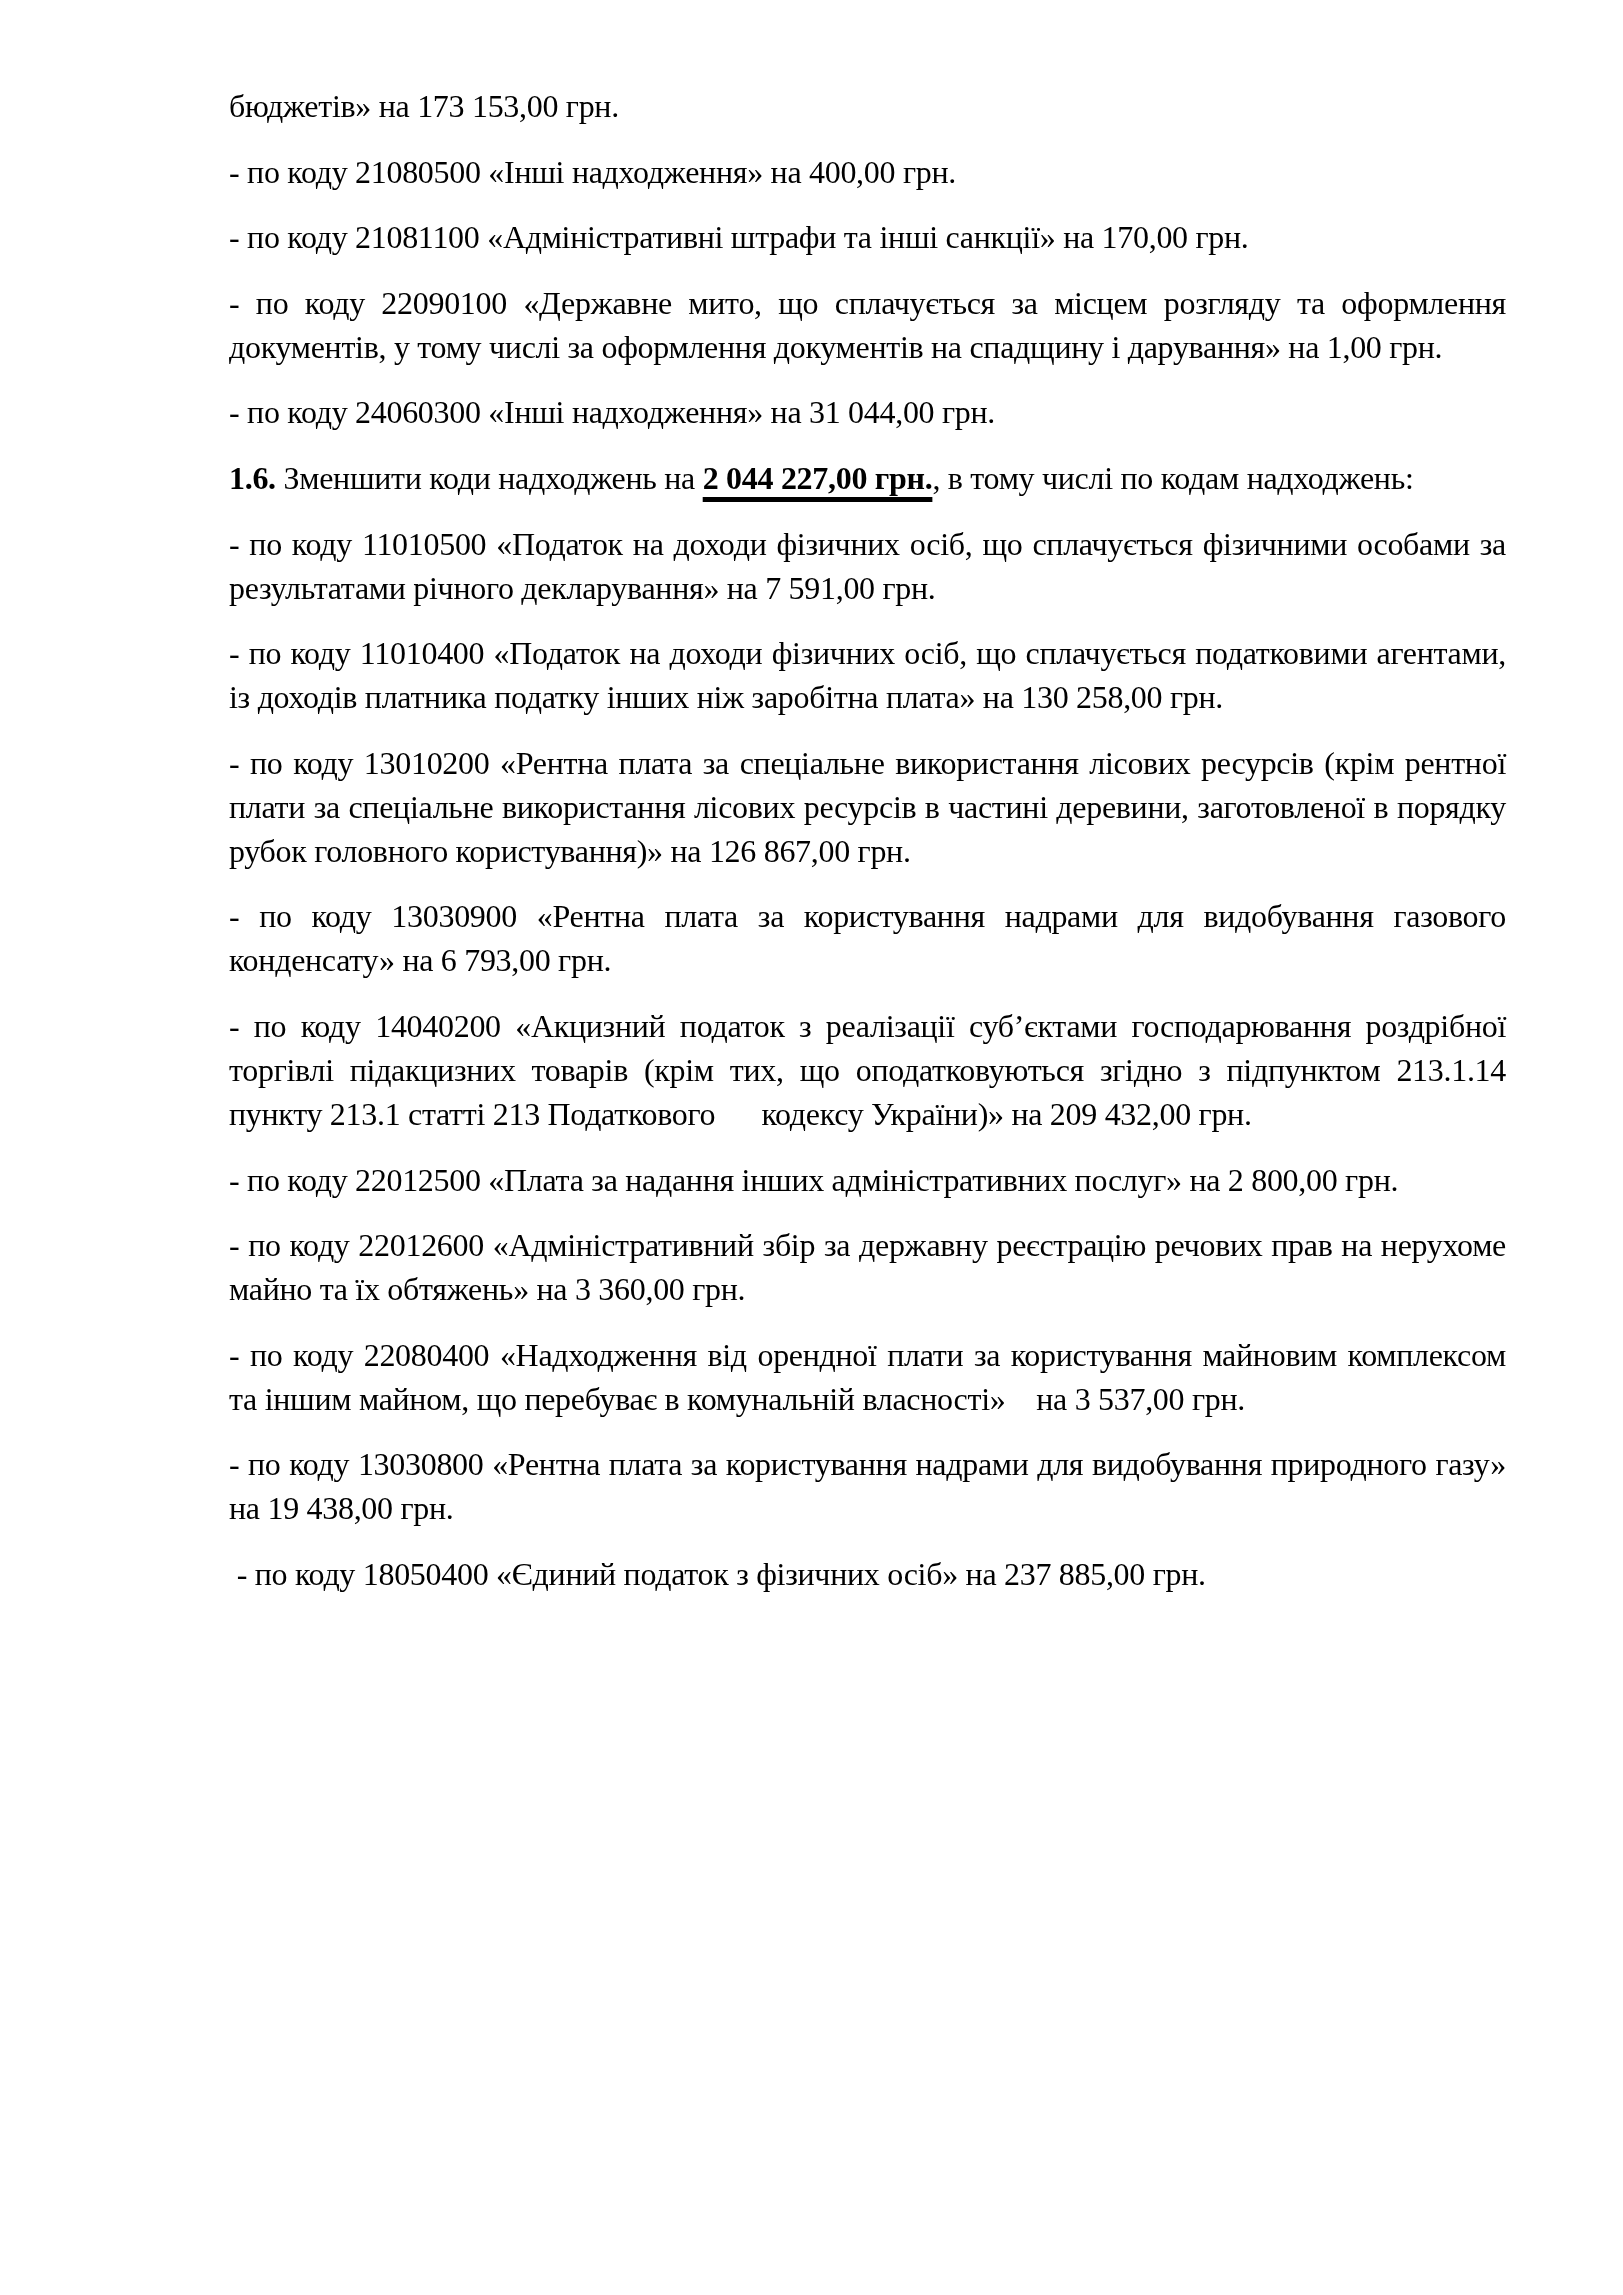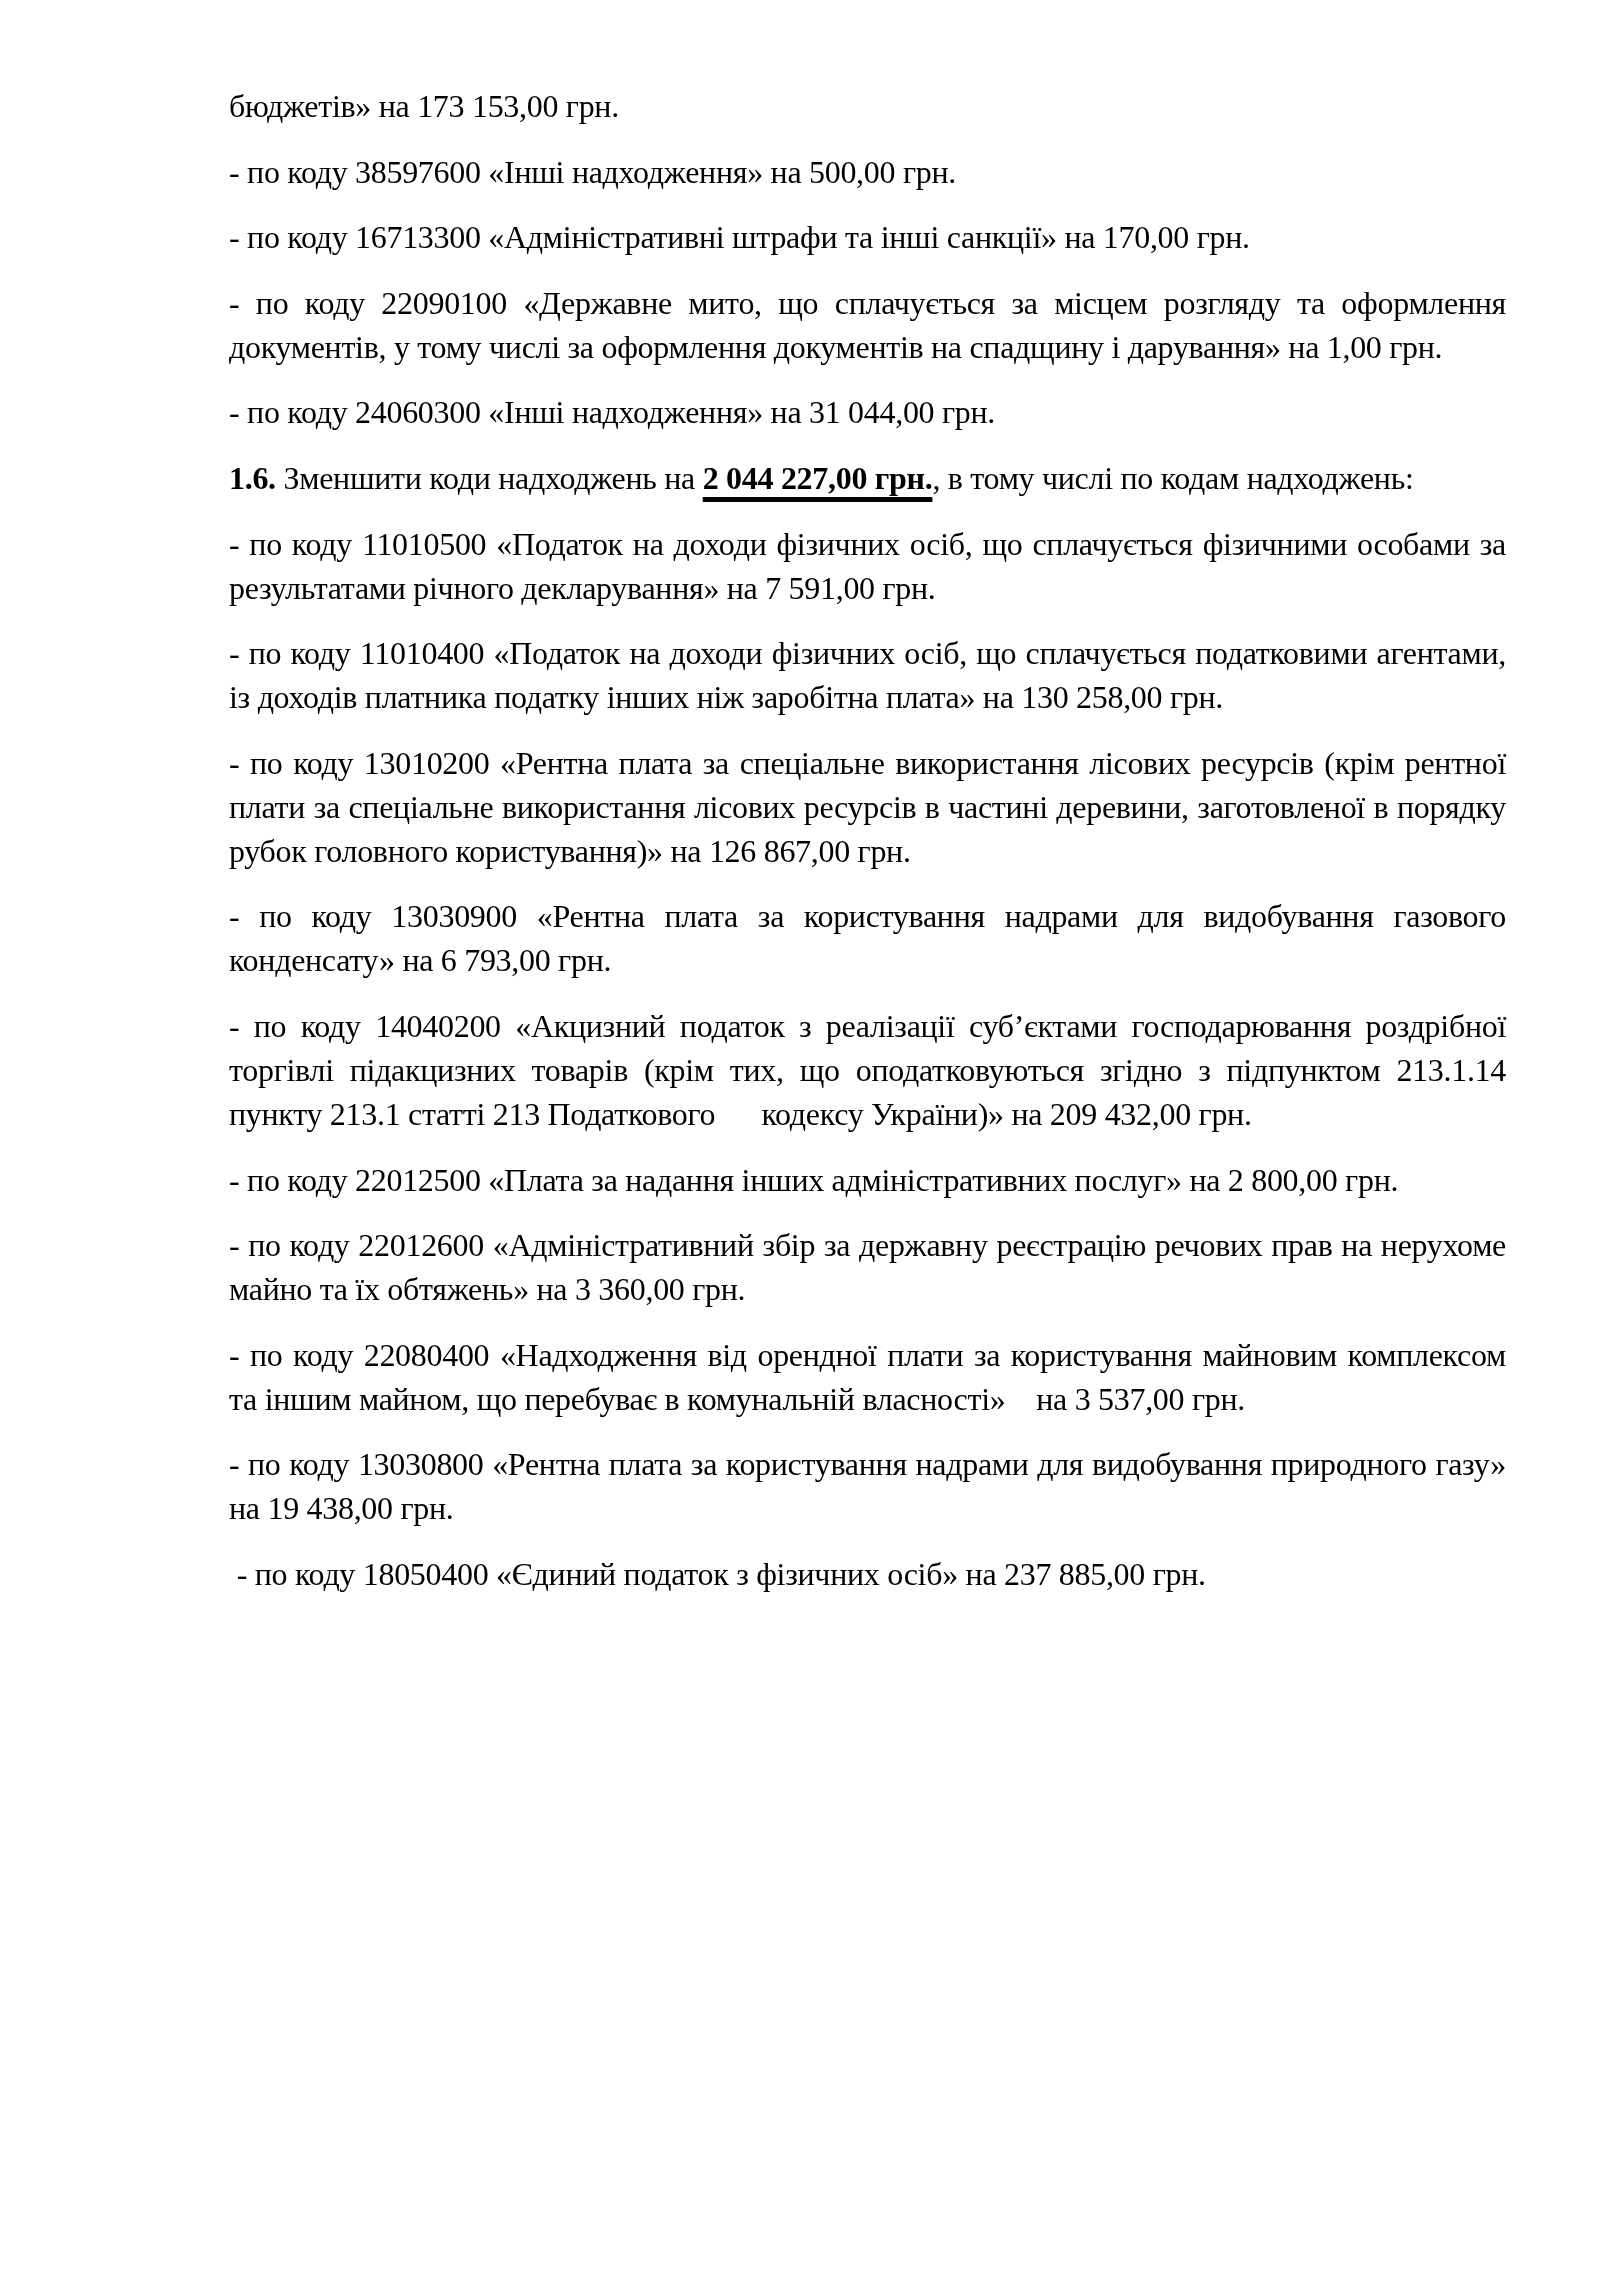--- a/index.html
+++ b/index.html
@@ -41,22 +41,22 @@
   }
 </style>
 </head>
 <body>
 
 <div class="page">
   <div class="content">
 
     <p>бюджетів» на 173&nbsp;153,00 грн.</p>
 
-    <p>- по коду 38597600 «Інші надходження» на 500,00 грн.</p>
-    <p>- по коду 16713300 «Адміністративні штрафи та інші санкції» на 170,00 грн.</p>
+    <p>- по коду 21080500 «Інші надходження» на 400,00 грн.</p>
+    <p>- по коду 21081100 «Адміністративні штрафи та інші санкції» на 170,00 грн.</p>
     <p>- по коду 22090100 «Державне мито, що сплачується за місцем розгляду та оформлення документів, у тому числі за оформлення документів на спадщину і дарування» на 1,00 грн.</p>
     <p>- по коду 24060300 «Інші надходження» на 31&nbsp;044,00 грн.</p>
 
     <p><span class="bold">1.6.</span><span> Зменшити коди надходжень на </span><span class="underline-amount">2&nbsp;044&nbsp;227,00 грн.</span><span>, в тому числі по кодам надходжень:</span></p>
 
     <p>- по коду 11010500 «Податок на доходи фізичних осіб, що сплачується фізичними особами за результатами річного декларування» на 7&nbsp;591,00 грн.</p>
     <p>- по коду 11010400 «Податок на доходи фізичних осіб, що сплачується податковими агентами, із доходів платника податку інших ніж заробітна плата» на 130&nbsp;258,00 грн.</p>
     <p>- по коду 13010200 «Рентна плата за спеціальне використання лісових ресурсів (крім рентної плати за спеціальне використання лісових ресурсів в частині деревини, заготовленої в порядку рубок головного користування)» на 126&nbsp;867,00 грн.</p>
     <p>- по коду 13030900 «Рентна плата за користування надрами для видобування газового конденсату» на 6&nbsp;793,00 грн.</p>
     <p>- по коду 14040200 «Акцизний податок з реалізації суб’єктами господарювання роздрібної торгівлі підакцизних товарів (крім тих, що оподатковуються згідно з підпунктом 213.1.14 пункту 213.1 статті 213 Податкового&nbsp;&nbsp;&nbsp;&nbsp;&nbsp; кодексу України)» на 209&nbsp;432,00 грн.</p>

